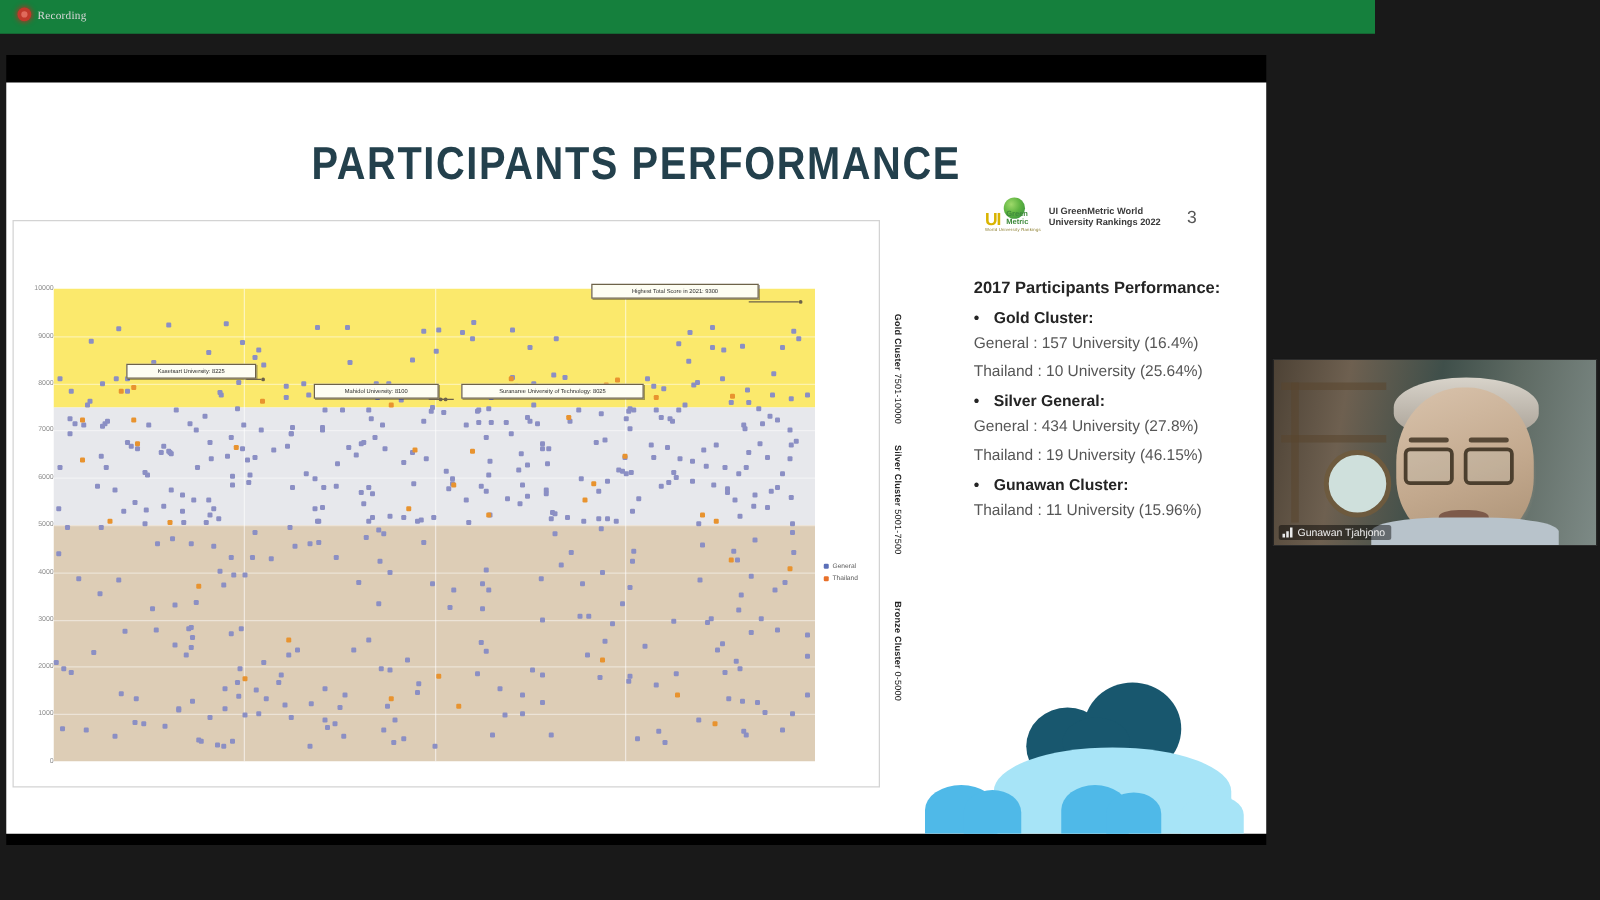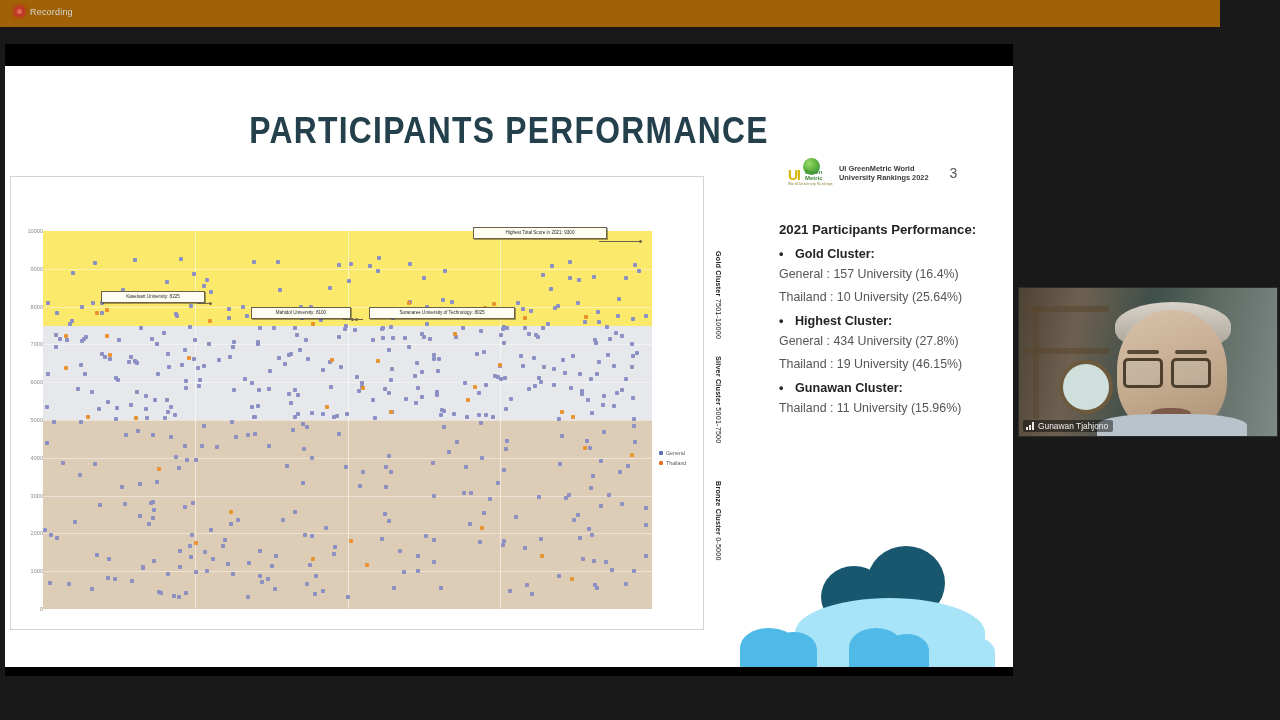--- a/index.html
+++ b/index.html
@@ -1,20 +1,20 @@
 <!DOCTYPE html>
 <html><head>
 <meta charset="utf-8">
 <style>
   html,body{margin:0;padding:0;background:#1a1a1a;}
   body{width:1280px;height:720px;overflow:hidden;font-family:"Liberation Sans",sans-serif;}
   #root{position:relative;width:1280px;height:720px;background:#191919;}
 
   
-  .rec-bar{position:absolute;left:0;top:0;width:1220px;height:27px;background:#a16207;}
+  .rec-bar{position:absolute;left:0;top:0;width:1100px;height:27px;background:#15803d;font-family:Liberation Serif, serif;}
   .rec-pill{position:absolute;left:14px;top:6px;display:flex;align-items:center;gap:5px;}
   .rec-dot{width:11px;height:11px;border-radius:50%;background:#c0392b;
            box-shadow:0 0 4px 1px rgba(200,40,30,.75);position:relative;}
   .rec-dot:after{content:"";position:absolute;left:3px;top:3px;width:5px;height:5px;
            border-radius:50%;background:#e06a5c;}
   .rec-text{color:#d6d6d6;font-size:9px;letter-spacing:.2px;}
 
   
   .share{position:absolute;left:5px;top:44px;width:1008px;height:632px;background:#000;}
   .slide{position:absolute;left:0px;top:22px;width:1008px;height:601px;background:#fff;overflow:hidden;}
@@ -728,32 +728,32 @@
           <b>Silver Cluster</b>
           <span>5001-7500</span>
         </div>
         <div class="clab" style="top:265px;left:4px;">
           <b>Bronze Cluster</b>
           <span>0-5000</span>
         </div>
       </div>
 
       <div class="rightcol">
-        <div class="rc-h">2021 Participants Performance:</div>
+        <div class="rc-h">2017 Participants Performance:</div>
 
         <div class="rc-bullet">
           <span class="dot">•</span>
           <span>Gold Cluster:</span>
         </div>
         <p class="rc-p">General : 157 University (16.4%)</p>
         <p class="rc-p">Thailand  : 10 University (25.64%)</p>
 
         <div class="rc-bullet">
           <span class="dot">•</span>
-          <span>Highest Cluster:</span>
+          <span>Silver General:</span>
         </div>
         <p class="rc-p">General : 434 University (27.8%)</p>
         <p class="rc-p">Thailand : 19 University (46.15%)</p>
 
         <div class="rc-bullet">
           <span class="dot">•</span>
           <span>Gunawan Cluster:</span>
         </div>
         <p class="rc-p">Thailand : 11 University (15.96%)</p>
       </div>

